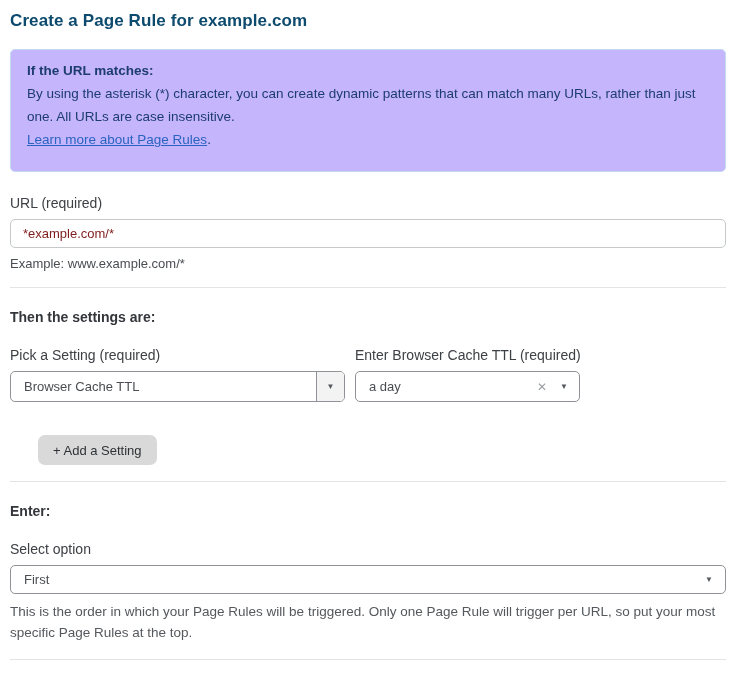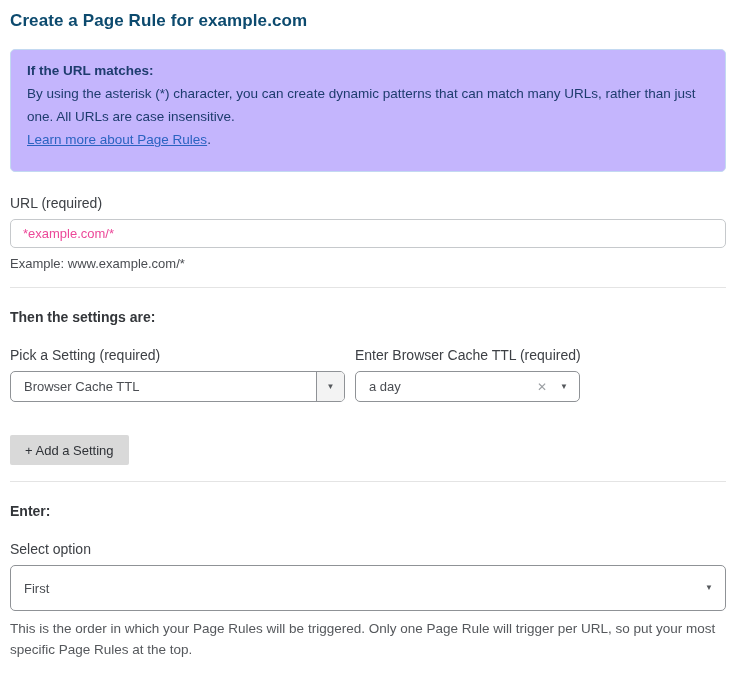--- a/index.html
+++ b/index.html
@@ -43,21 +43,21 @@
     margin-bottom: 8px;
   }
   .text-input {
     width: 100%;
     height: 29px;
     border: 1px solid #c6c9cc;
     border-radius: 5px;
     padding: 0 12px;
     font-size: 13px;
     font-family: "Liberation Sans", sans-serif;
-    color: #ec4899;
+    color: #7f1d1d;
     outline: none;
   }
   .helper-text {
     font-size: 13px;
     color: #4a4d52;
     margin-top: 8px;
   }
   .divider {
     border: none;
     border-top: 1px solid #e4e4e4;
@@ -108,34 +108,35 @@
     cursor: pointer;
   }
   .setting-select { width: 335px; }
   .ttl-select { width: 225px; padding-right: 11px; }
   .ttl-select .icon-group {
     margin-left: auto;
     display: flex;
     align-items: center;
     gap: 13px;
   }
-  .order-select { width: 100%; height: 46px; padding-right: 12px; }
+  .order-select { width: 100%; height: 29px; padding-right: 12px; }
   .order-select .plain-arrow { margin-left: auto; }
   
   .btn {
     display: inline-block;
     border: none;
-    border-radius: 2px;
+    border-radius: 7px;
     font-family: "Liberation Sans", sans-serif;
     font-size: 13.5px;
     cursor: pointer;
     height: 29px;
     padding: 0 16px;
     color: #2f3237;
     background: #d9d9d9;
+    margin-left: 28px;
   }
   .add-setting-btn {
     margin-top: 33px;
     height: 30px;
     padding: 0 15px;
     font-size: 13px;
   }
   .actions-row {
     margin-top: 22px;
     display: flex;

